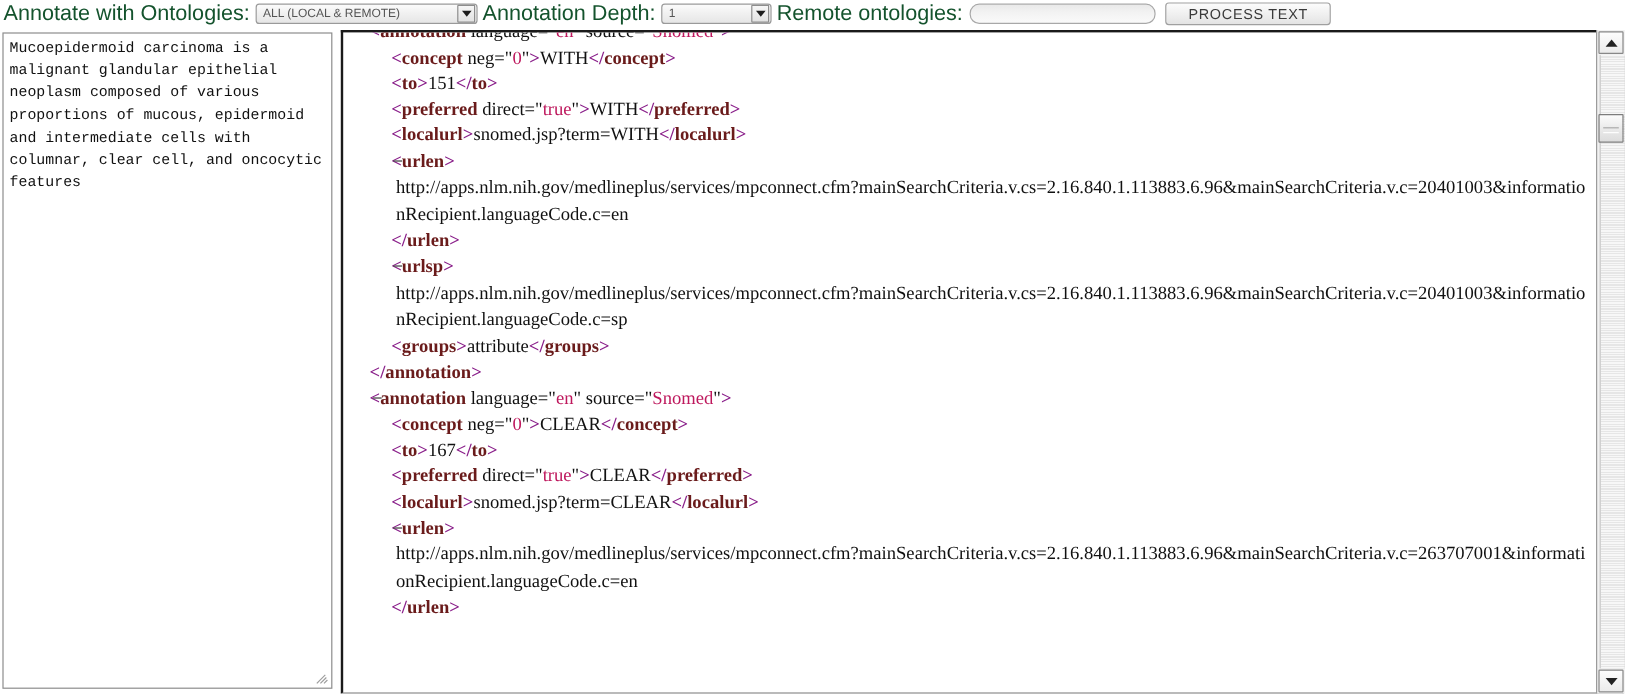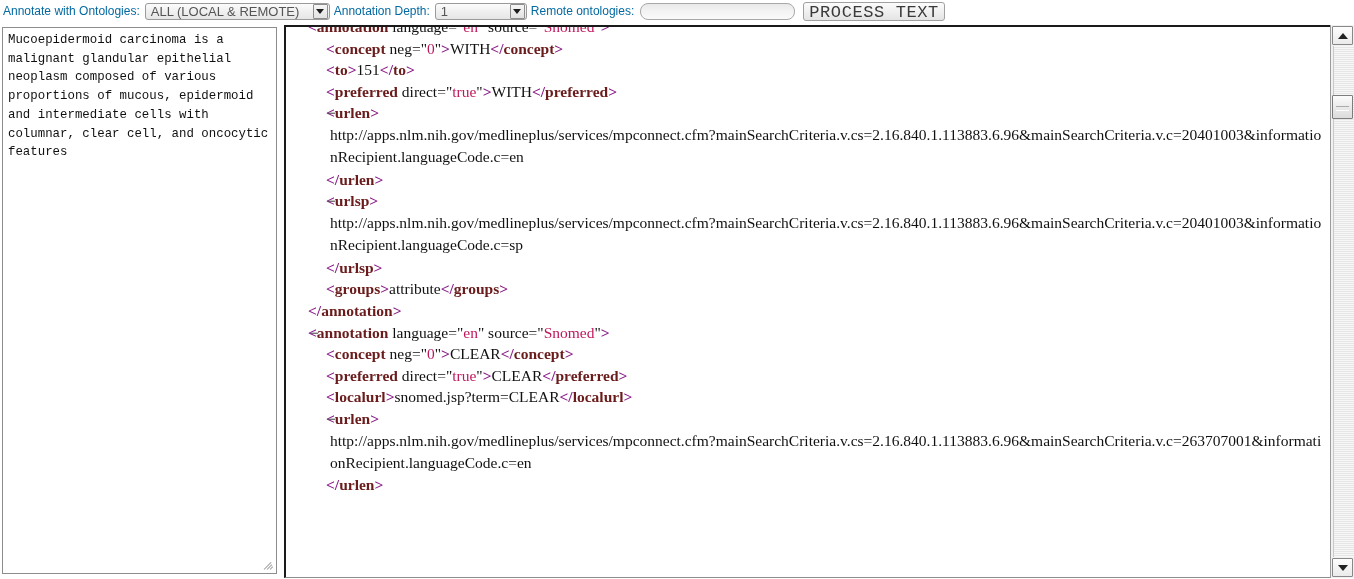--- a/index.html
+++ b/index.html
@@ -14,39 +14,39 @@
   #toolbar {
     position: absolute;
     left: 0; top: 0;
     width: 1354px; height: 23px;
     background: #ffffff;
     display: flex;
     align-items: center;
     white-space: nowrap;
   }
   .tb-label {
-    font-size: 12px;
-    color: #0369a1;
+    font-size: 18px;
+    color: #14532d;
     padding: 0 4px 0 3px;
     line-height: 23px;
   }
   
   .tb-select {
     position: relative;
     height: 17px;
     border: 1px solid #9a9a9a;
     border-radius: 3px;
     background: linear-gradient(180deg,#fbfbfb 0%,#efefef 55%,#e6e6e6 100%);
     display: inline-flex;
     align-items: center;
     box-sizing: border-box;
     margin: 0 1px;
   }
   .tb-select .sel-text {
-    font-size: 13px;
+    font-size: 10px;
     color: #555555;
     padding-left: 5px;
     padding-right: 4px;
     line-height: 16px;
     flex: 1;
     overflow: hidden;
   }
   .tb-select .sel-arrow {
     width: 15px; height: 15px;
     margin-right: 1px;
@@ -77,28 +77,28 @@
     padding: 0 6px;
     color: #333;
     font-family: "Liberation Sans", sans-serif;
     outline: none;
     margin-left: 2px;
   }
 
   #process-btn {
     height: 19px;
     margin-left: 8px;
-    padding: 0 5px;
+    padding: 0 18px;
     border: 1px solid #a0a0a0;
     border-radius: 3px;
     background: linear-gradient(180deg,#fcfcfc 0%,#f0f0f0 50%,#e4e4e4 100%);
-    font-size: 17px;
+    font-size: 12px;
     letter-spacing: 0.6px;
     color: #3a3a3a;
-    font-family: Liberation Mono, monospace;
+    font-family: Liberation Sans, sans-serif;
     box-sizing: border-box;
     cursor: pointer;
   }
 
   
   #input-text {
     position: absolute;
     left: 2px; top: 27px;
     width: 275px; height: 547px;
     box-sizing: border-box;
@@ -281,30 +281,31 @@
     <span style="left: 8px; top: 11px; width: 4px; transform: rotate(-45deg);"></span>
   </div>
 
 <div id="xml-panel">
   <div id="xml-scrollport">
     <div id="xml-body">
         <div class="xl ind1"><span class="br">&lt;</span><span class="tag">annotation</span><span> </span><span class="attr">language</span><span class="q">="</span><span class="val">en</span><span class="q">"</span><span> </span><span class="attr">source</span><span class="q">="</span><span class="val">Snomed</span><span class="q">"</span><span class="br">&gt;</span></div>
         <div class="xl ind2"><span class="br">&lt;</span><span class="tag">concept</span><span> </span><span class="attr">neg</span><span class="q">="</span><span class="val">0</span><span class="q">"</span><span class="br">&gt;</span><span class="txt">WITH</span><span class="br">&lt;/</span><span class="tag">concept</span><span class="br">&gt;</span></div>
         <div class="xl ind2"><span class="br">&lt;</span><span class="tag">to</span><span class="br">&gt;</span><span class="txt">151</span><span class="br">&lt;/</span><span class="tag">to</span><span class="br">&gt;</span></div>
         <div class="xl ind2"><span class="br">&lt;</span><span class="tag">preferred</span><span> </span><span class="attr">direct</span><span class="q">="</span><span class="val">true</span><span class="q">"</span><span class="br">&gt;</span><span class="txt">WITH</span><span class="br">&lt;/</span><span class="tag">preferred</span><span class="br">&gt;</span></div>
+        <div class="xl ind2"><span class="br">&lt;</span><span class="tag">localurl</span><span class="br">&gt;</span><span class="txt">snomed.jsp?term=WITH</span><span class="br">&lt;/</span><span class="tag">localurl</span><span class="br">&gt;</span></div>
         <div class="xl ind2"><span class="minus m2">−</span><span class="br">&lt;</span><span class="tag">urlen</span><span class="br">&gt;</span></div>
         <div class="xl urlline"><span class="url">http://apps.nlm.nih.gov/medlineplus/services/mpconnect.cfm?mainSearchCriteria.v.cs=2.16.840.1.113883.6.96&amp;mainSearchCriteria.v.c=20401003&amp;informationRecipient.languageCode.c=en</span></div>
         <div class="xl ind2"><span class="br">&lt;/</span><span class="tag">urlen</span><span class="br">&gt;</span></div>
         <div class="xl ind2"><span class="minus m2">−</span><span class="br">&lt;</span><span class="tag">urlsp</span><span class="br">&gt;</span></div>
         <div class="xl urlline"><span class="url">http://apps.nlm.nih.gov/medlineplus/services/mpconnect.cfm?mainSearchCriteria.v.cs=2.16.840.1.113883.6.96&amp;mainSearchCriteria.v.c=20401003&amp;informationRecipient.languageCode.c=sp</span></div>
-        <div class="xl ind2"><span class="br">&lt;/</span><span class="tag">urlsp</span><span class="br">&gt;</span></div>
         <div class="xl ind2"><span class="br">&lt;</span><span class="tag">groups</span><span class="br">&gt;</span><span class="txt">attribute</span><span class="br">&lt;/</span><span class="tag">groups</span><span class="br">&gt;</span></div>
         <div class="xl ind1"><span class="br">&lt;/</span><span class="tag">annotation</span><span class="br">&gt;</span></div>
         <div class="xl ind1"><span class="minus m1">−</span><span class="br">&lt;</span><span class="tag">annotation</span><span> </span><span class="attr">language</span><span class="q">="</span><span class="val">en</span><span class="q">"</span><span> </span><span class="attr">source</span><span class="q">="</span><span class="val">Snomed</span><span class="q">"</span><span class="br">&gt;</span></div>
         <div class="xl ind2"><span class="br">&lt;</span><span class="tag">concept</span><span> </span><span class="attr">neg</span><span class="q">="</span><span class="val">0</span><span class="q">"</span><span class="br">&gt;</span><span class="txt">CLEAR</span><span class="br">&lt;/</span><span class="tag">concept</span><span class="br">&gt;</span></div>
+        <div class="xl ind2"><span class="br">&lt;</span><span class="tag">to</span><span class="br">&gt;</span><span class="txt">167</span><span class="br">&lt;/</span><span class="tag">to</span><span class="br">&gt;</span></div>
         <div class="xl ind2"><span class="br">&lt;</span><span class="tag">preferred</span><span> </span><span class="attr">direct</span><span class="q">="</span><span class="val">true</span><span class="q">"</span><span class="br">&gt;</span><span class="txt">CLEAR</span><span class="br">&lt;/</span><span class="tag">preferred</span><span class="br">&gt;</span></div>
         <div class="xl ind2"><span class="br">&lt;</span><span class="tag">localurl</span><span class="br">&gt;</span><span class="txt">snomed.jsp?term=CLEAR</span><span class="br">&lt;/</span><span class="tag">localurl</span><span class="br">&gt;</span></div>
         <div class="xl ind2"><span class="minus m2">−</span><span class="br">&lt;</span><span class="tag">urlen</span><span class="br">&gt;</span></div>
         <div class="xl urlline"><span class="url">http://apps.nlm.nih.gov/medlineplus/services/mpconnect.cfm?mainSearchCriteria.v.cs=2.16.840.1.113883.6.96&amp;mainSearchCriteria.v.c=263707001&amp;informationRecipient.languageCode.c=en</span></div>
         <div class="xl ind2"><span class="br">&lt;/</span><span class="tag">urlen</span><span class="br">&gt;</span></div>
       </div>
   </div>
 </div>
 
 <div id="vscroll">

